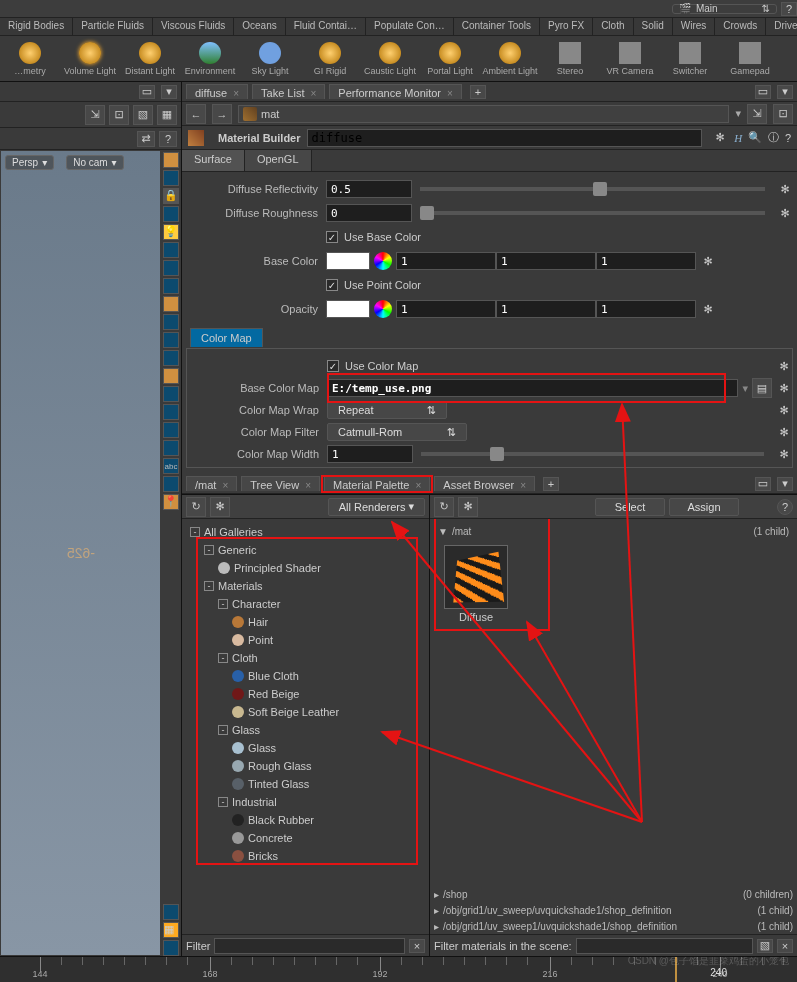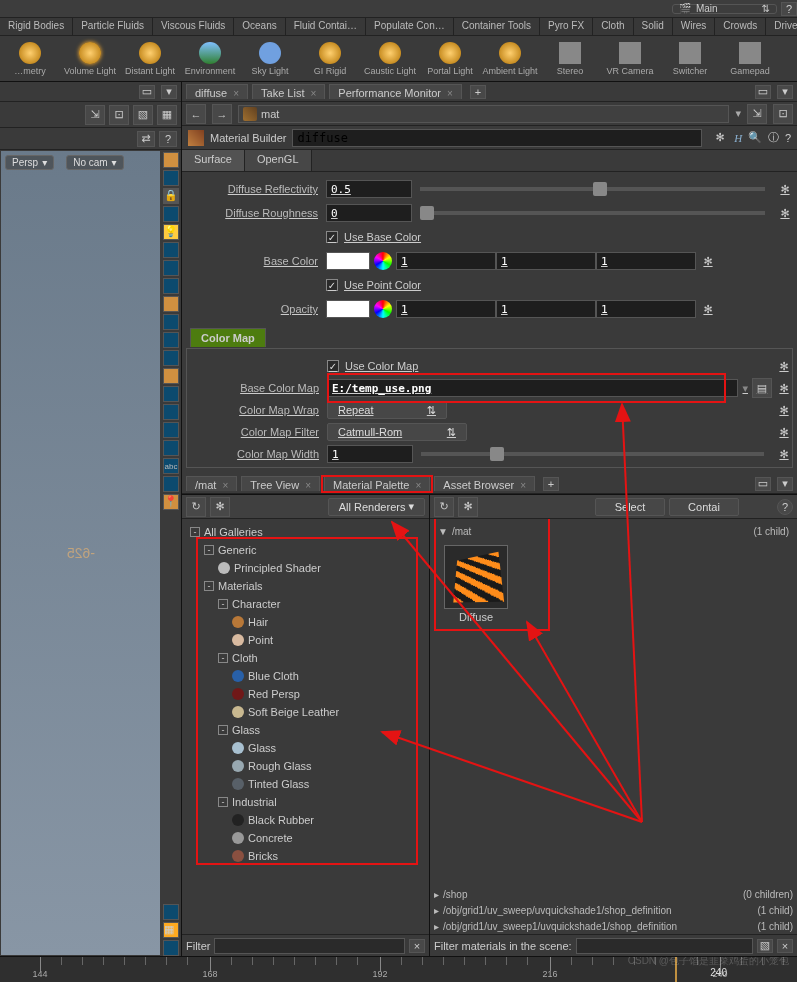--- a/index.html
+++ b/index.html
@@ -34,36 +34,36 @@
   .viewport-area{flex:1;display:flex;background:#3a3a3a;}
   .viewport{flex:1;position:relative;background:linear-gradient(180deg,#6a7a8a 0%,#8896a5 100%);margin:1px;}
   .cam-drop{position:absolute;top:4px;left:4px;display:flex;gap:12px;}
   .dd{background:rgba(60,60,60,0.6);border:1px solid #666;border-radius:3px;padding:1px 6px;font-size:10px;color:#ddd;display:flex;align-items:center;gap:4px;}
   .grid-label{position:absolute;left:50%;top:50%;transform:translate(-50%,-50%) scaleX(-1);color:rgba(210,170,120,0.8);font-size:14px;}
   .side-strip{width:20px;background:#3a3a3a;display:flex;flex-direction:column;align-items:center;gap:2px;padding-top:2px;}
   .side-strip .t{width:16px;height:16px;background:#0c4a6e;border:1px solid #555;}
   .path-bar{display:flex;align-items:center;height:24px;background:#3a3a3a;border-bottom:1px solid #222;gap:6px;padding:0 4px;}
   .path-field{flex:1;height:18px;background:#404040;border:1px solid #555;display:flex;align-items:center;gap:4px;padding:0 4px;font-size:11px;}
   .node-header{display:flex;align-items:center;height:24px;background:#3a3a3a;border-bottom:1px solid #222;padding:0 6px;gap:6px;}
-  .node-label{font-weight:normal;}
+  .node-label{font-weight:bold;margin-left:8px;}
   .node-name{flex:1;height:18px;background:#1e1e1e;border:1px solid #555;padding:1px 4px;font-family:monospace;font-size:12px;}
   .node-tabs{display:flex;height:22px;background:#3a3a3a;border-bottom:1px solid #222;}
   .ntab{padding:3px 12px;background:#474747;border-right:1px solid #222;font-size:11px;}
   .ntab.active{background:#525252;}
   .params{background:#3a3a3a;display:flex;flex-direction:column;gap:2px;padding:6px 4px 6px 4px;position:relative;}
-  .pr{display:flex;align-items:center;height:22px;text-decoration:underline;}
+  .pr{display:flex;align-items:center;height:22px;}
   .pr .lbl{width:140px;text-align:right;padding-right:8px;color:#bbb;font-size:11px;}
   .pr .fld{height:18px;background:#1e1e1e;border:1px solid #555;padding:1px 4px;font-family:monospace;font-size:11px;color:#fff;}
   .pr .slider{flex:1;height:4px;background:#555;margin:0 8px;position:relative;}
   .pr .slider::after{content:"";position:absolute;top:-5px;width:14px;height:14px;background:#888;border-radius:2px;}
   .chk{width:12px;height:12px;border:1px solid #888;display:inline-flex;align-items:center;justify-content:center;background:#2a2a2a;font-size:10px;color:#ddd;}
   .color-sw{width:44px;height:18px;background:#fff;border:1px solid #555;}
   .color-wheel{width:18px;height:18px;border-radius:50%;background:conic-gradient(red,yellow,lime,cyan,blue,magenta,red);}
   .gear{width:16px;height:16px;margin-left:4px;display:flex;align-items:center;justify-content:center;}
-  .section-tab{display:inline-block;padding:3px 10px;background:#4d7c0f;border:1px solid #555;border-bottom:none;margin-left:4px;font-size:11px;font-weight:bold;}
+  .section-tab{display:inline-block;padding:3px 10px;background:#0369a1;border:1px solid #555;border-bottom:none;margin-left:4px;font-size:11px;}
   .red-box{position:absolute;border:2px solid var(--highlight-red);pointer-events:none;}
   .bottom-panes{display:flex;flex:1;border-top:1px solid #111;min-height:0;}
   .palette{width:248px;background:#3a3a3a;display:flex;flex-direction:column;border-right:1px solid #111;}
   .matview{flex:1;background:#3a3a3a;display:flex;flex-direction:column;}
   .tree{flex:1;overflow:auto;padding:4px;font-size:11px;color:#ccc;position:relative;}
   .tree-node{display:flex;align-items:center;height:18px;gap:4px;}
   .indent0{padding-left:4px}.indent1{padding-left:18px}.indent2{padding-left:32px}.indent3{padding-left:46px}
   .exp{width:10px;height:10px;border:1px solid #888;display:flex;align-items:center;justify-content:center;font-size:9px;line-height:1;color:#ccc;}
   .ball{width:12px;height:12px;border-radius:50%;}
   .hdr-bar{display:flex;align-items:center;height:24px;background:#404040;border-bottom:1px solid #222;padding:0 4px;gap:4px;}
@@ -440,21 +440,21 @@
             <div class="tree-node indent2">
               <span class="exp">-</span>
               <span>Cloth</span>
             </div>
             <div class="tree-node indent3">
               <span class="ball" style="background: rgb(40, 96, 168);"></span>
               <span>Blue Cloth</span>
             </div>
             <div class="tree-node indent3">
               <span class="ball" style="background: rgb(112, 24, 24);"></span>
-              <span>Red Persp</span>
+              <span>Red Beige</span>
             </div>
             <div class="tree-node indent3">
               <span class="ball" style="background: rgb(200, 184, 144);"></span>
               <span>Soft Beige Leather</span>
             </div>
             <div class="tree-node indent2">
               <span class="exp">-</span>
               <span>Glass</span>
             </div>
             <div class="tree-node indent3">
@@ -492,21 +492,21 @@
             <div class="sq" style="width:16px;height:14px">×</div>
           </div>
       </div>
 
       <div class="matview">
         <div class="hdr-bar">
           <div class="sq">↻</div>
           <div class="sq">✻</div>
           <div style="flex:1"></div>
           <div class="btn" style="width:70px;justify-content:center">Select</div>
-          <div class="btn" style="width:70px;justify-content:center">Contai</div>
+          <div class="btn" style="width:70px;justify-content:center">Assign</div>
           <div style="width:30px"></div>
           <div class="sq" style="width:16px;height:16px;border-radius:50%">?</div>
         </div>
         <div style="flex:1;position:relative;padding:4px;overflow:hidden">
           <div class="rel-row">
               <span>▼</span>
               <span>/mat</span>
               <span class="r">(1 child)</span>
             </div>
           <div style="padding:6px;position:relative">

